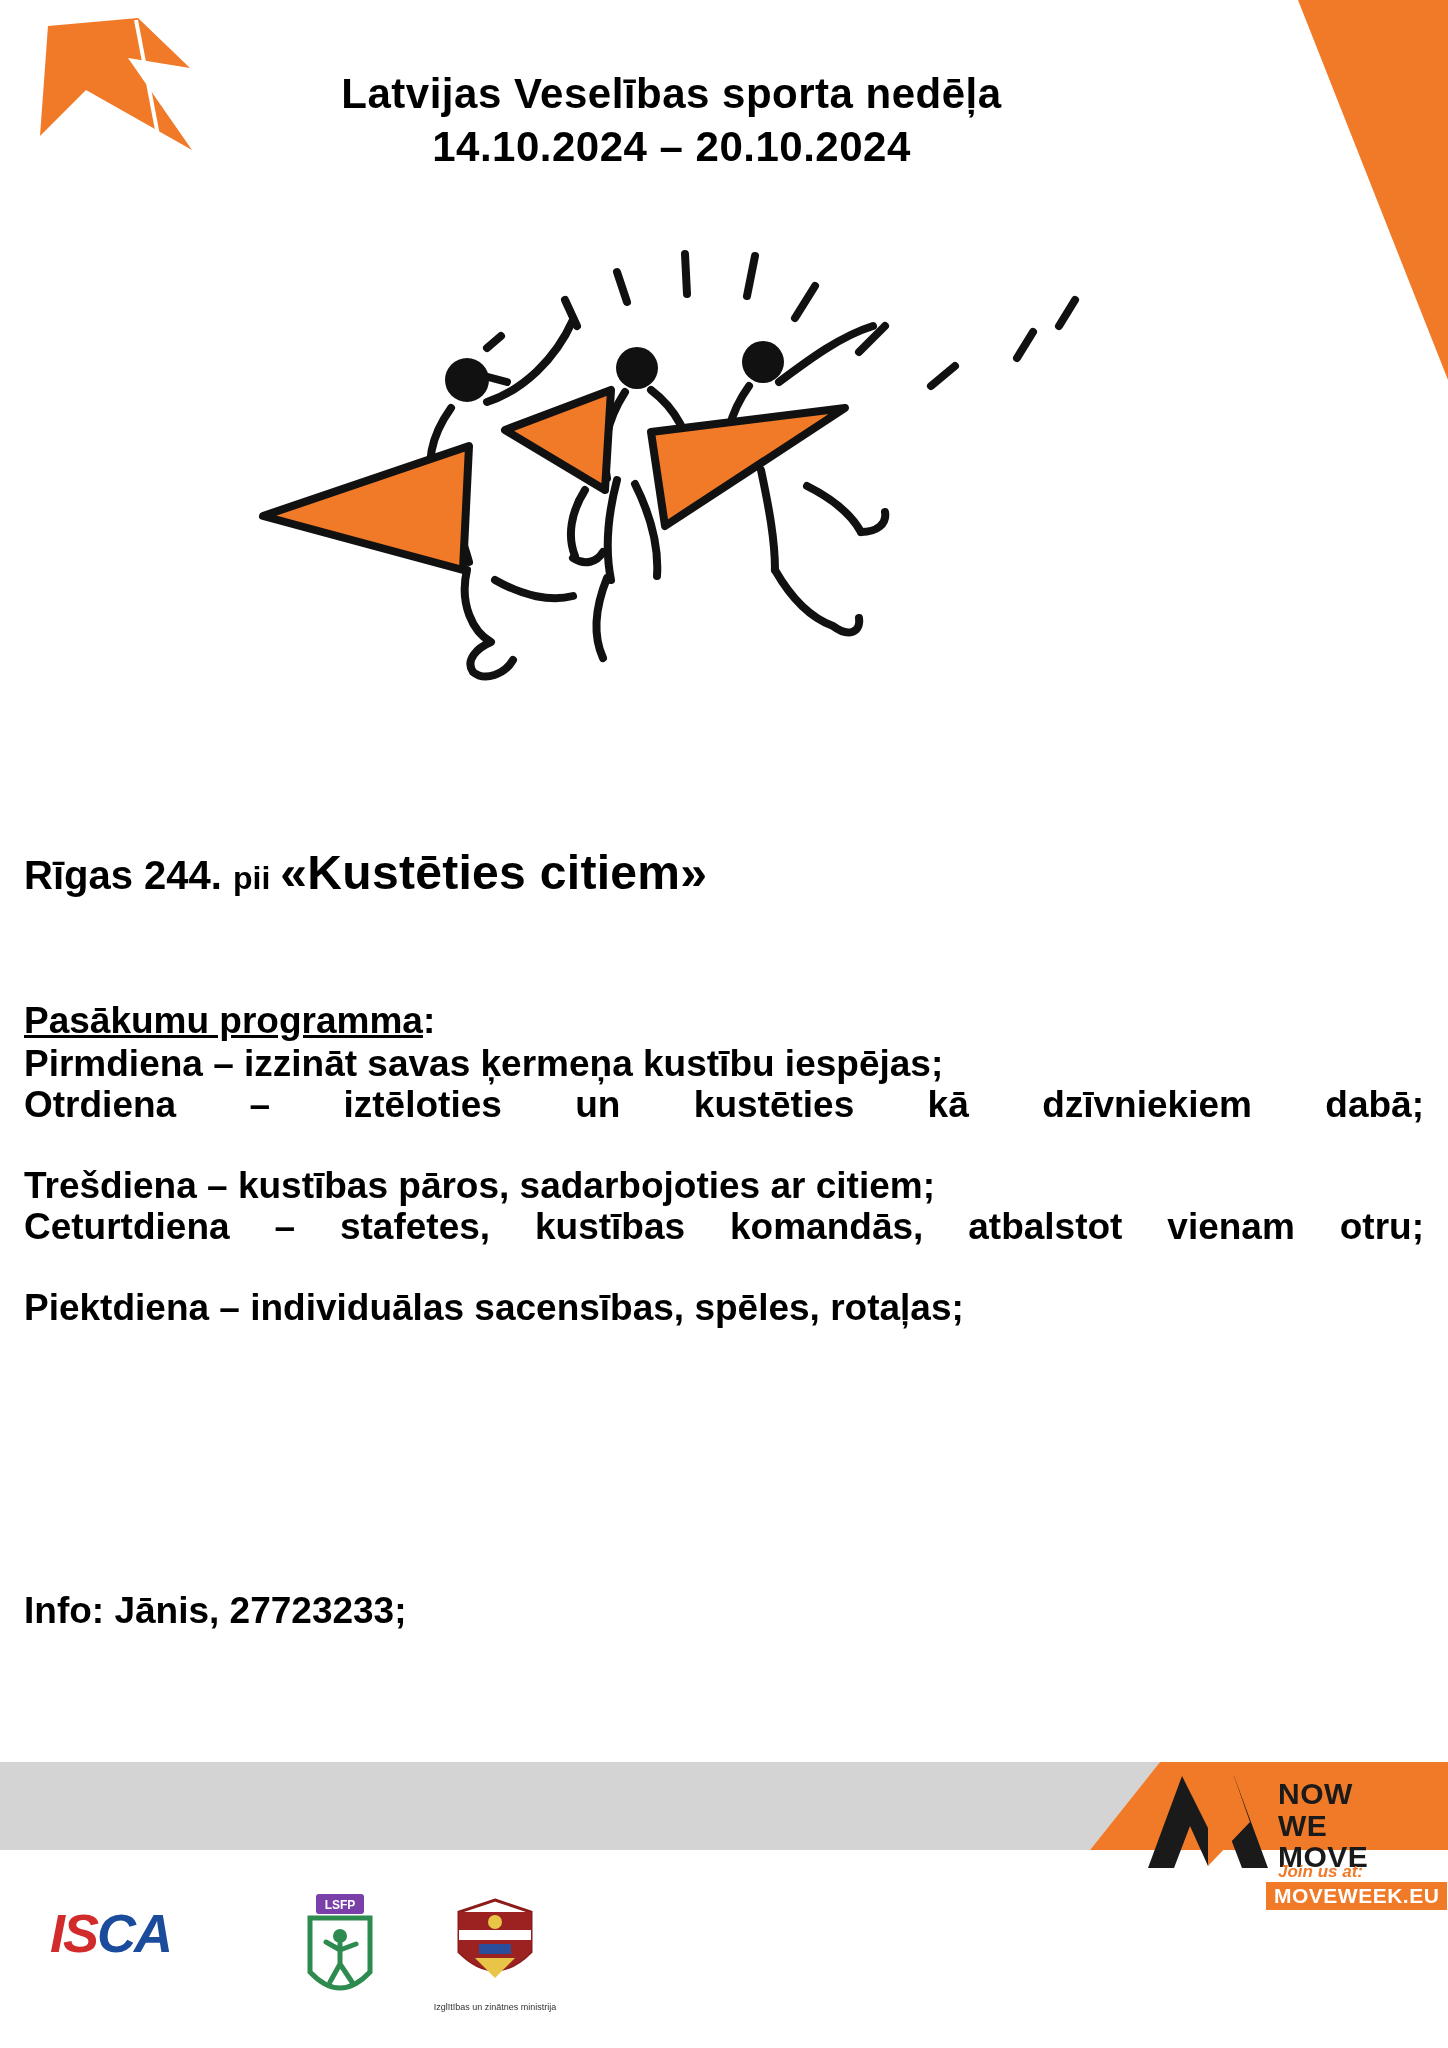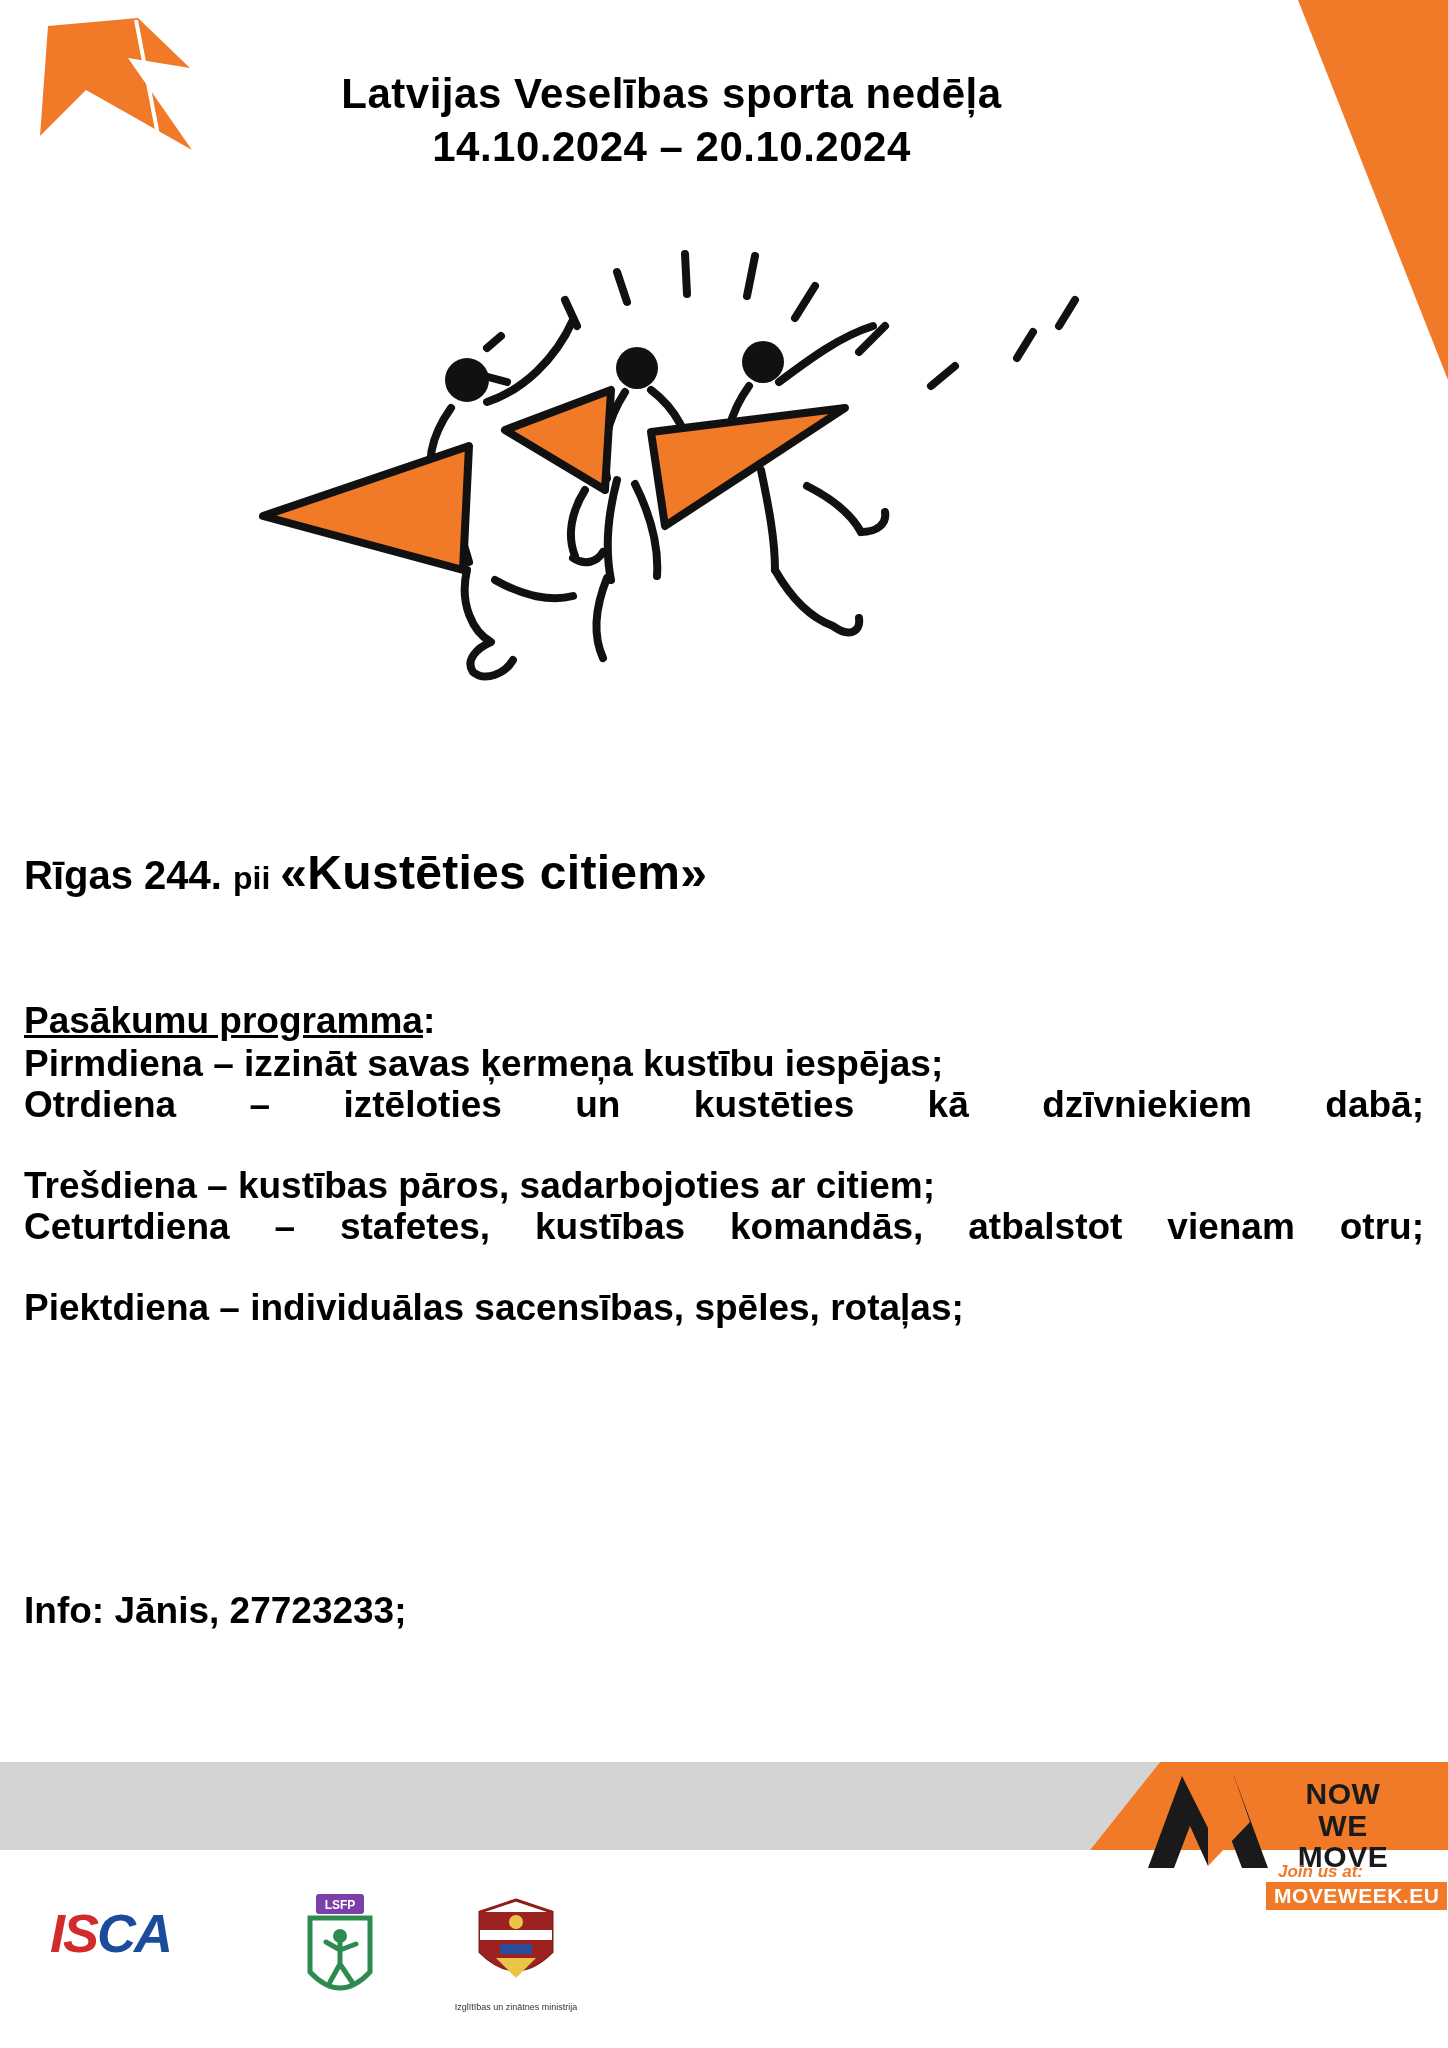--- a/index.html
+++ b/index.html
@@ -145,21 +145,20 @@
     clip-path: polygon(85px 0, 373px 0, 373px 88px, 15px 88px);
   }
 
   
   .nwm {
     position: absolute;
     right: 40px;
     top: 1770px;
     width: 270px;
     height: 150px;
-    text-align: center;
   }
   .nwm-text {
     position: absolute;
     left: 140px;
     top: 8px;
     color: #fff;
     font-size: 30px;
     font-weight: bold;
     line-height: 1.05;
     letter-spacing: 0.5px;
@@ -208,21 +207,21 @@
 
   .lsfp {
     position: absolute;
     left: 250px;
     top: 0px;
     width: 80px;
     height: 120px;
   }
   .ministry {
     position: absolute;
-    left: 401px;
+    left: 380px;
     top: 4px;
     width: 130px;
     height: 130px;
     text-align: center;
   }
   .ministry-caption {
     font-size: 9px;
     color: #333;
     line-height: 1.15;
     margin-top: 2px;

